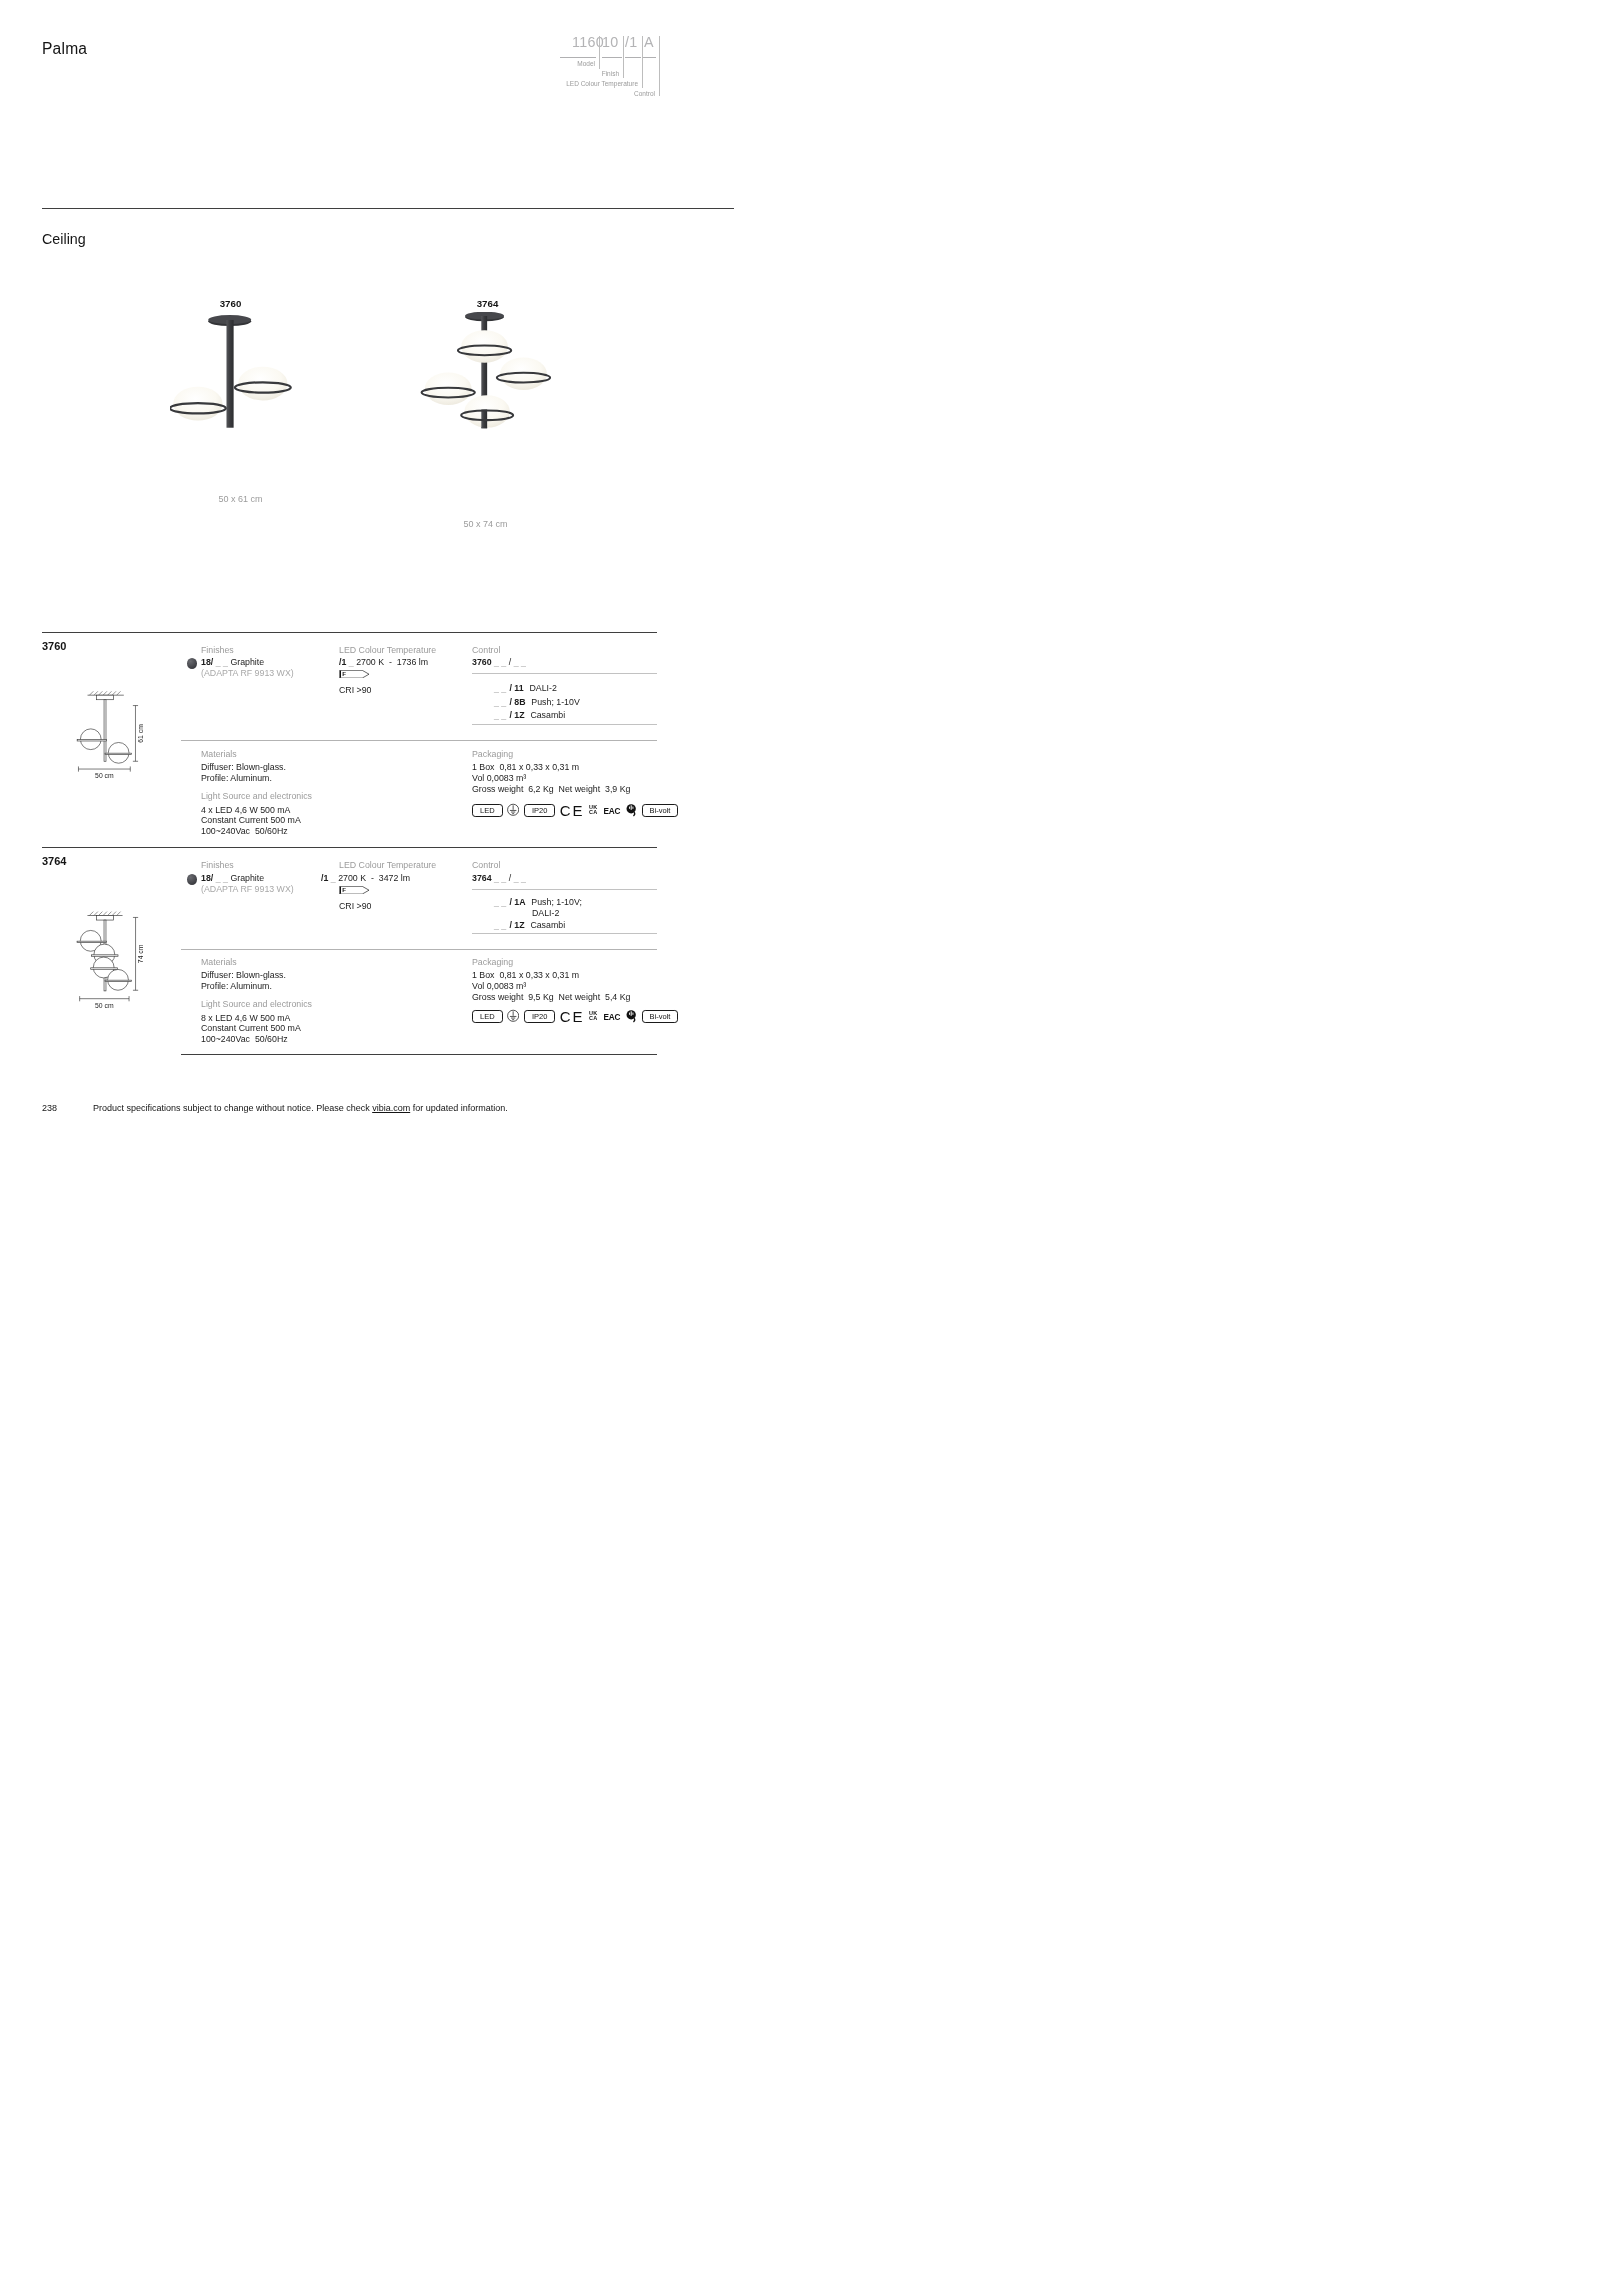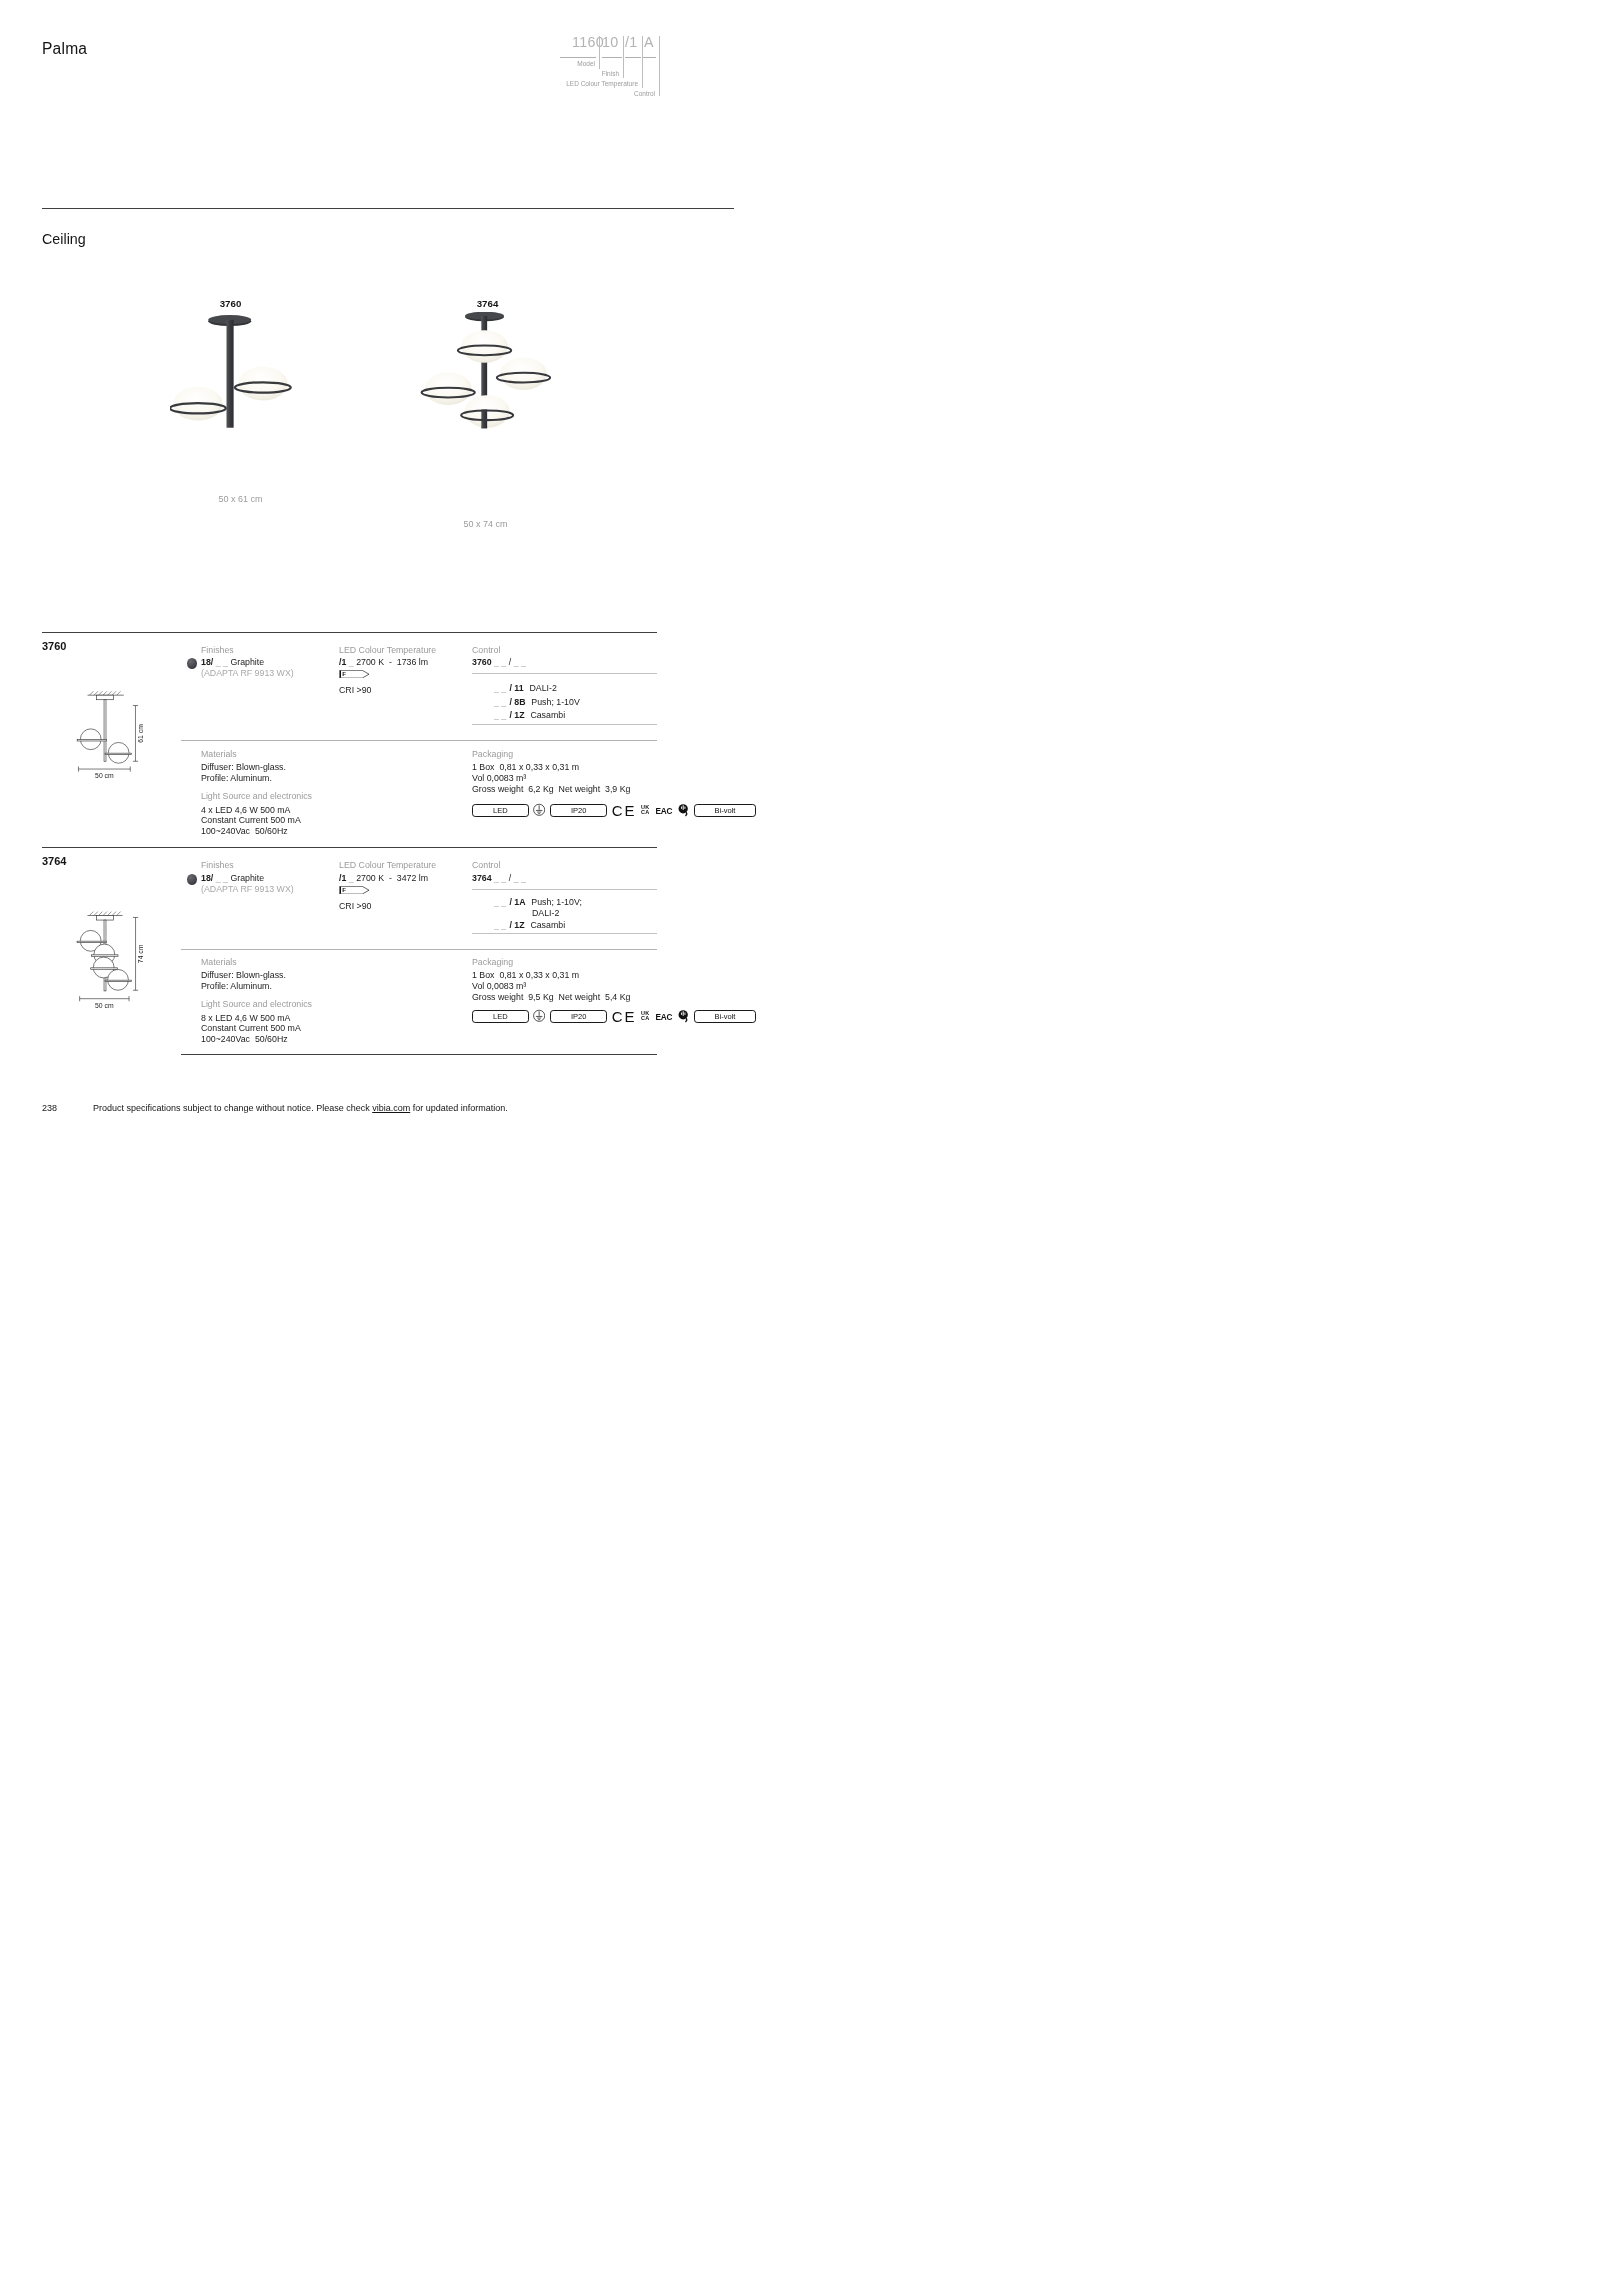--- a/index.html
+++ b/index.html
@@ -20,21 +20,21 @@
   .bold{font-weight:700;}
   .blank{color:#b0b0b0;}
   .note{font-size:8.8px;color:#a8a8a8;}
   .code-digits{font-size:14.3px;color:#b3b3b5;letter-spacing:0.3px;}
   .code-underline{height:1.3px;background:#b0b0b2;}
   .code-vline{width:0.6px;background:#bdbdbd;}
   .code-label{font-size:6.5px;color:#9b9b9b;text-align:right;}
   .opt-row{font-size:8.8px;}
   .opt-blanks{color:#b0b0b0;margin-right:3.2px;}
   .opt-code{font-weight:700;margin-right:5.8px;}
-  .chip{display:inline-flex;align-items:center;justify-content:center;border:0.8px solid #1a1a1a;border-radius:3.2px;font-size:7.5px;height:11px;padding:0 20px;color:#111;}
+  .chip{display:inline-flex;align-items:center;justify-content:center;border:0.8px solid #1a1a1a;border-radius:3.2px;font-size:7.5px;height:11px;padding:0 7px;color:#111;}
   .icons-row{display:flex;align-items:center;gap:4.5px;height:14.3px;}
   .ce-mark{font-size:15px;letter-spacing:1.9px;color:#111;}
   .ukca{font-size:5.5px;font-weight:700;line-height:5.5px;letter-spacing:0.3px;color:#111;}
   .eac{font-size:9.7px;font-weight:700;letter-spacing:-0.3px;display:inline-block;transform:scaleX(.85);color:#111;}
   .footer-text{font-size:9px;color:#141414;}
   .footer-link{text-decoration:underline;color:#141414;cursor:pointer;}
   svg text{font-family:"Liberation Sans", sans-serif;}
 </style>
 </head>
 <body>
@@ -280,21 +280,21 @@
   <div class="abs col-heading" style="left:201px;top:860px;">Finishes</div>
   <div class="abs" style="left: 187px; top: 874px; width: 10.4px; height: 11px; border-radius: 50%; background: radial-gradient(circle at 35% 30%, rgb(106, 107, 112), rgb(60, 61, 66) 72%);"></div>
   <div class="abs body-line" style="left:201px;top:873px;">
     <span class="bold">18/</span>
     <span class="blank">_ _</span>
     <span>Graphite</span>
   </div>
   <div class="abs note" style="left:201px;top:884px;">(ADAPTA RF 9913 WX)</div>
 
   <div class="abs col-heading" style="left:339px;top:860px;">LED Colour Temperature</div>
-  <div class="abs body-line" style="left:339px;top:873px;">
+  <div class="abs body-line" style="left:321px;top:873px;">
     <span class="bold">/1</span>
     <span class="blank">_</span>
     <span class="pre">2700 K  -  3472 lm</span>
   </div>
   <svg class="abs" style="left:339px;top:886px;" width="31" height="8.4" viewBox="0 0 47 13">
     <polygon points="0.5,0.5 35.5,0.5 46,6.5 35.5,12.5 0.5,12.5" fill="#fff" stroke="#111" stroke-width="1"></polygon>
     <line x1="1.8" y1="1" x2="1.8" y2="12" stroke="#111" stroke-width="1.6"></line>
     <text x="4.5" y="10" font-size="9.5" font-weight="bold" fill="#111">F</text>
   </svg>
   <div class="abs body-line" style="left:339px;top:901px;">CRI &gt;90</div>

